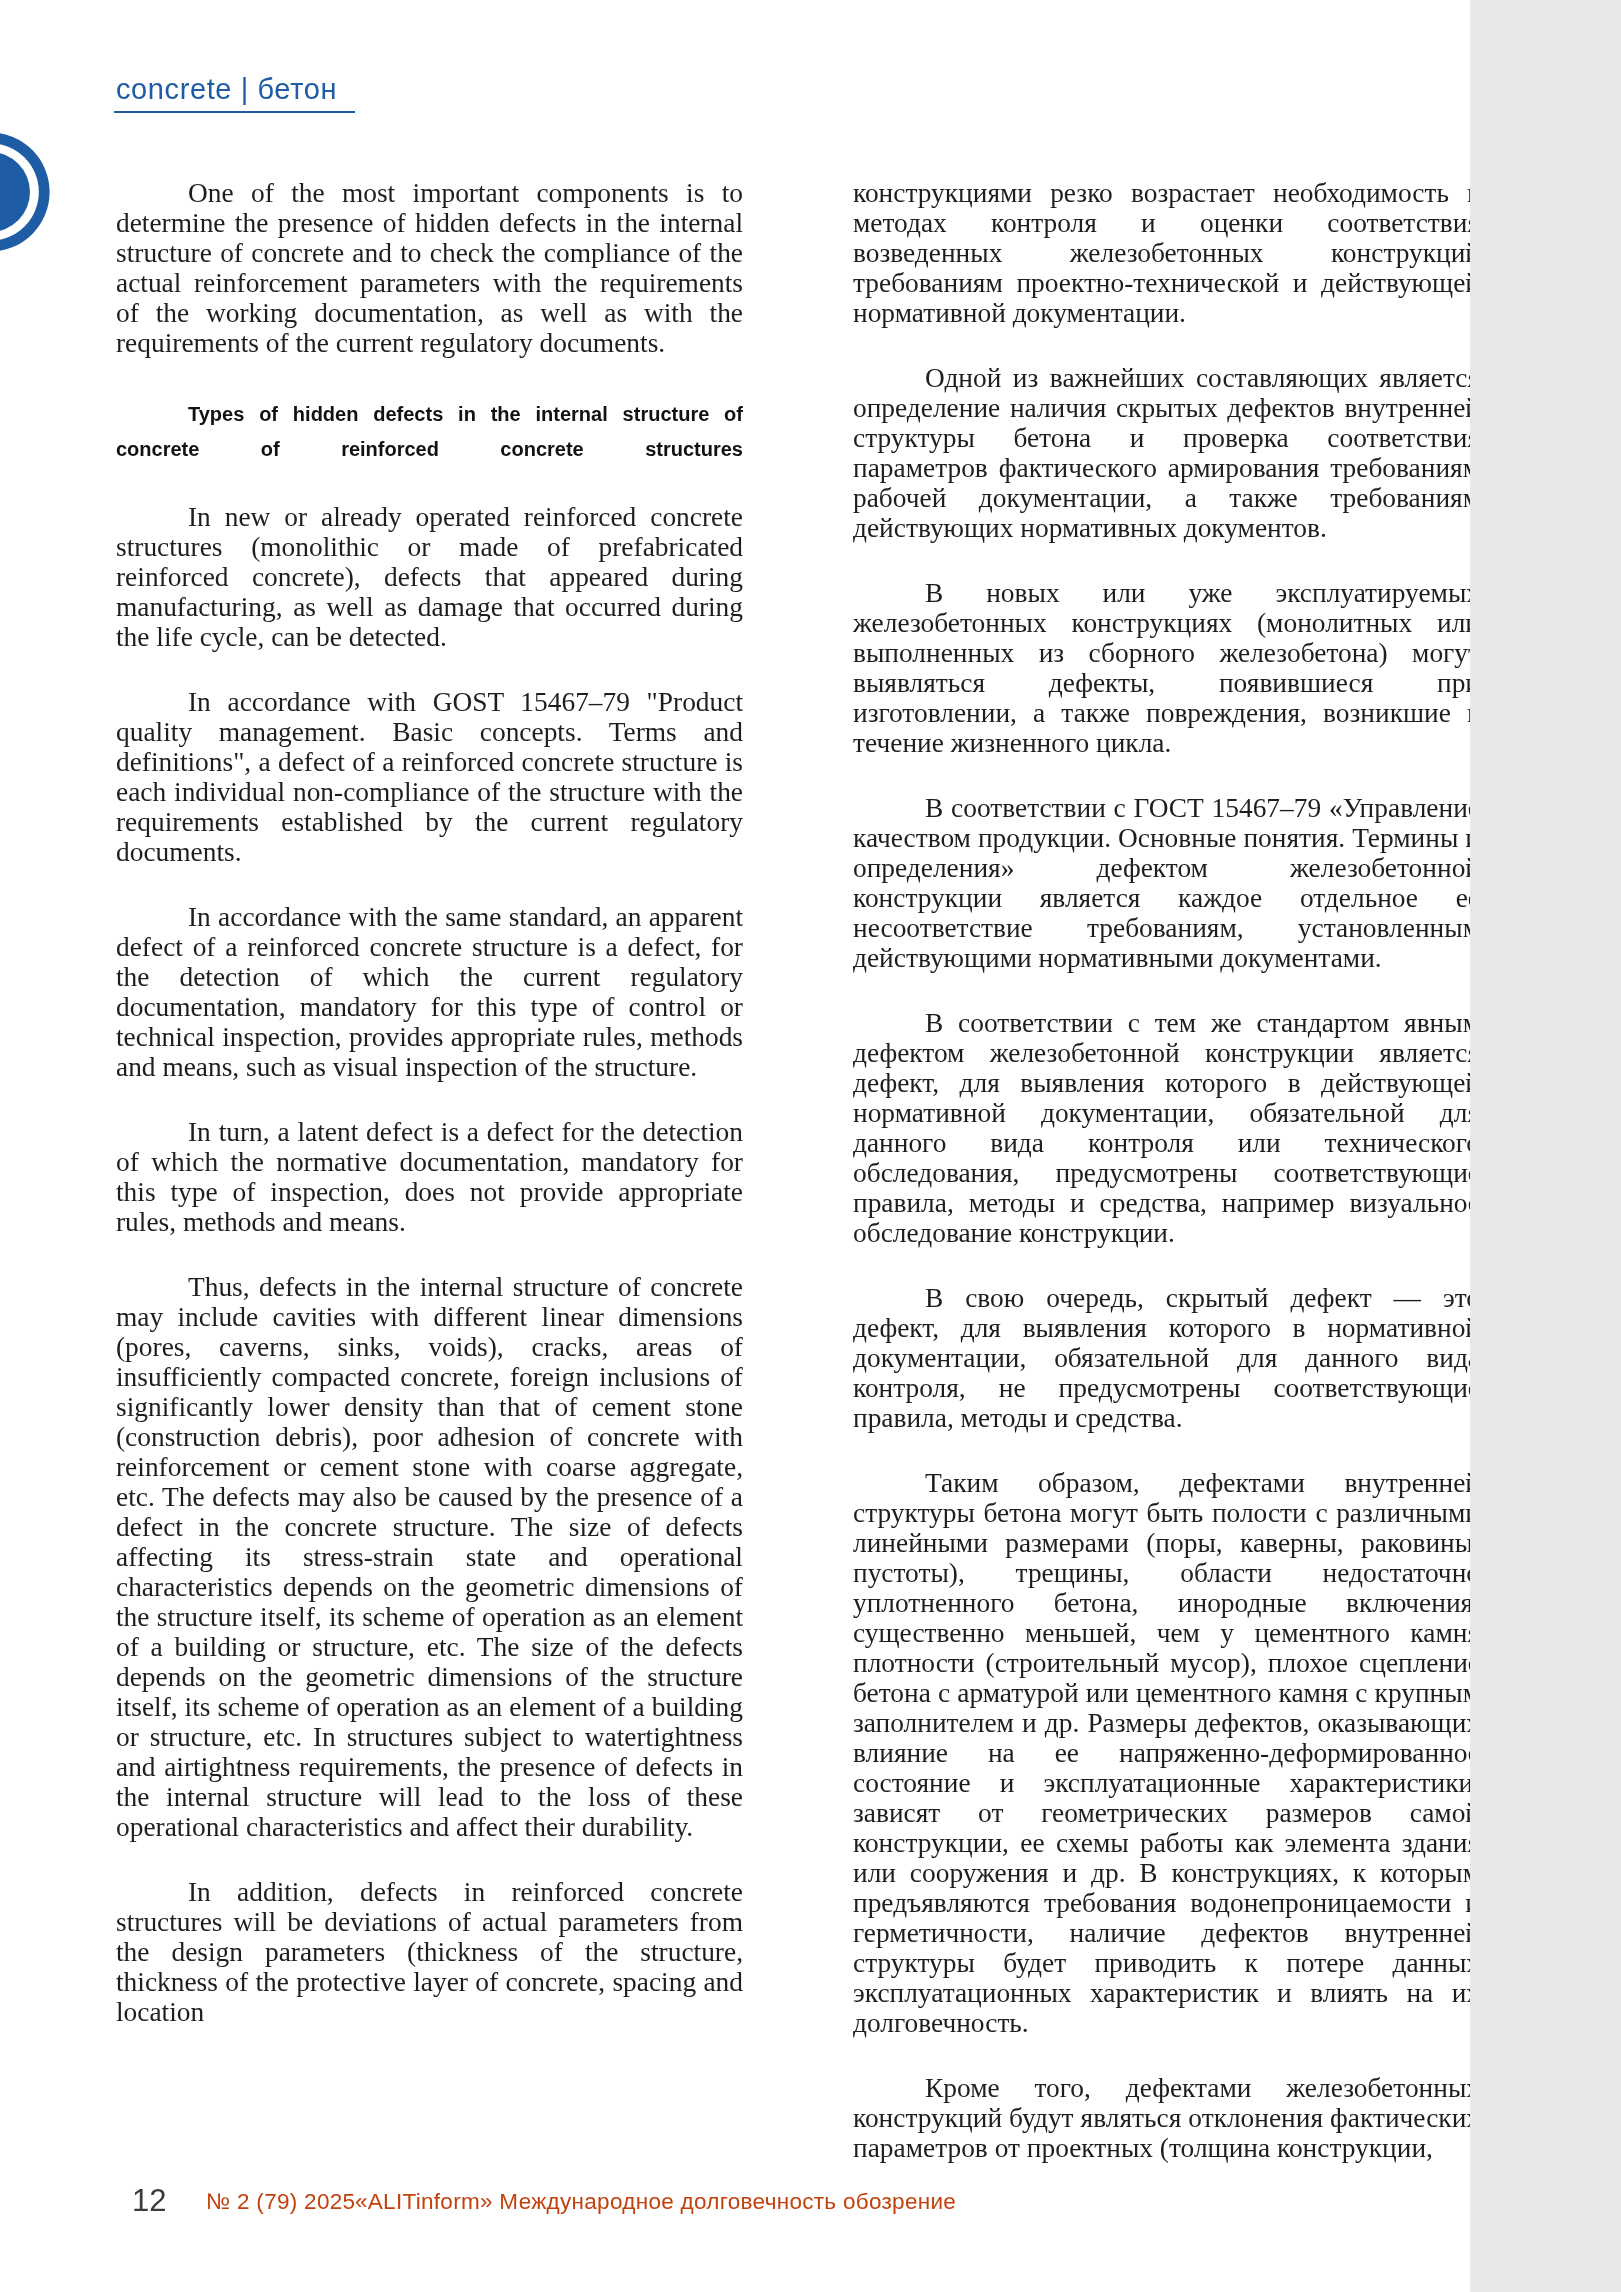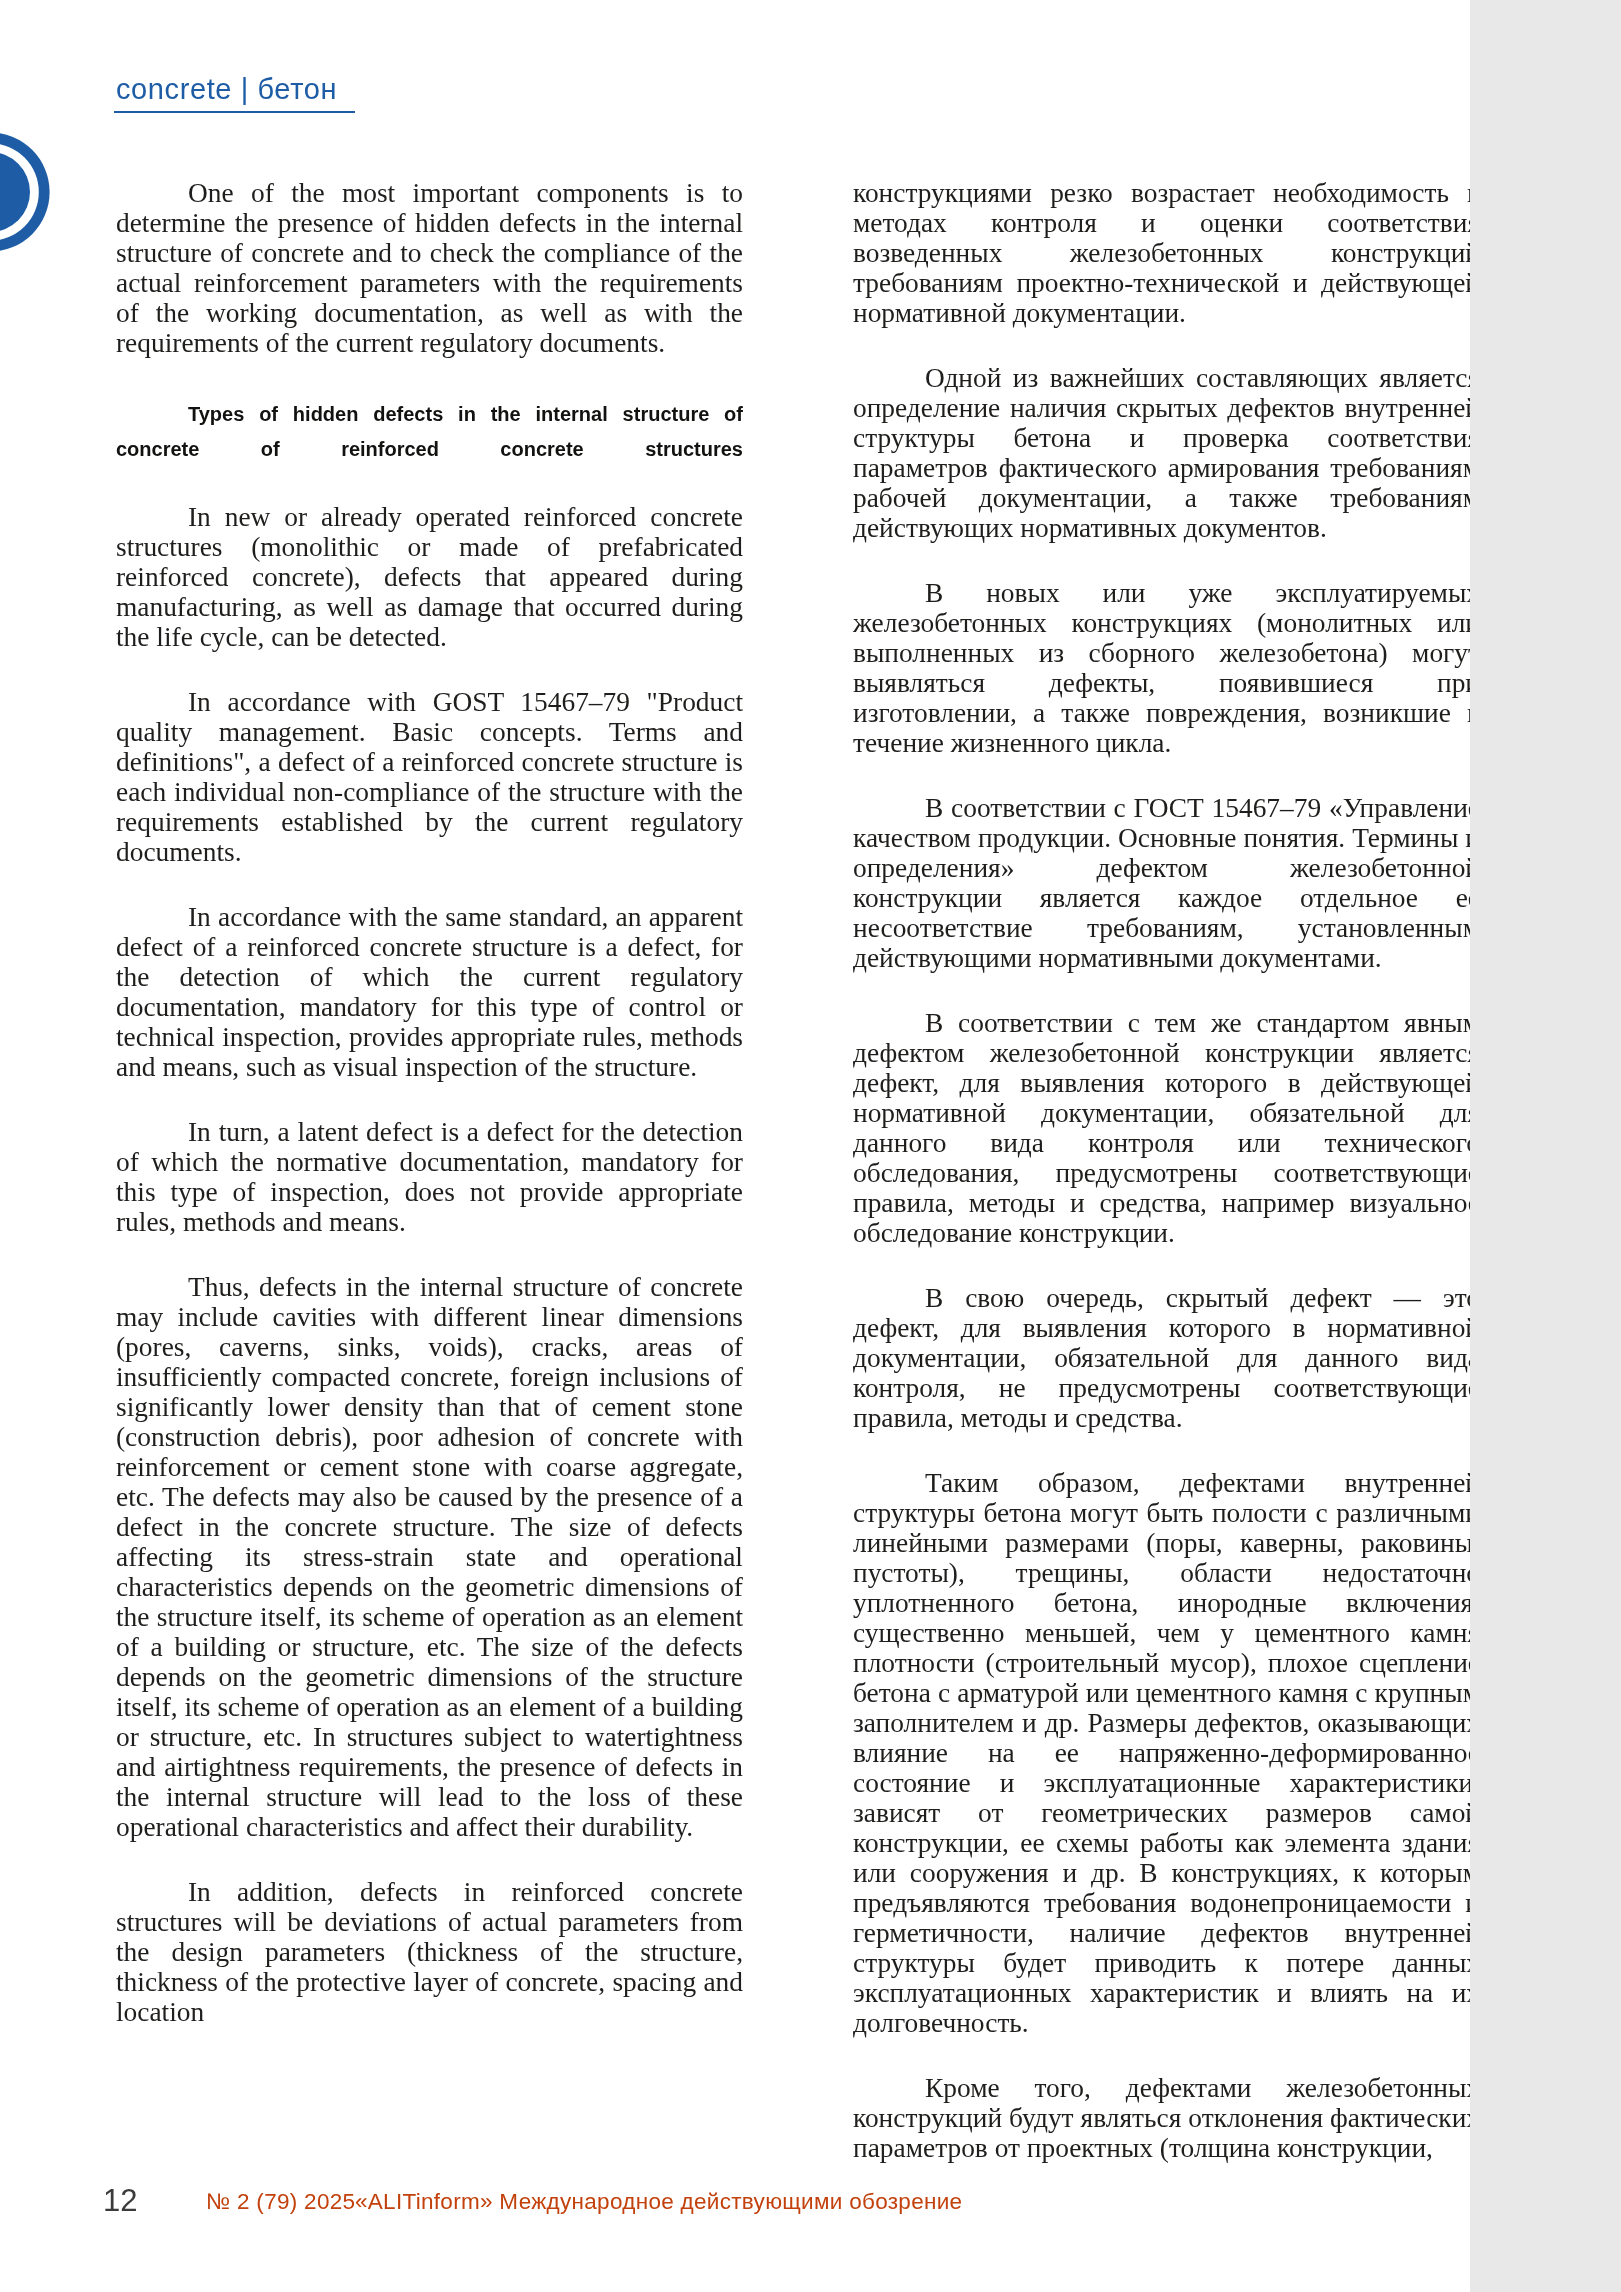--- a/index.html
+++ b/index.html
@@ -51,21 +51,21 @@
     text-indent:72px;
     margin:39px 0 35px 0;
   }
   
   .footer-item{
     position:absolute;
     font-family:"Liberation Sans", sans-serif;
     color:#c2410c;
     white-space:nowrap;
   }
-  .footer-pagenum{left:103px;top:2183px;font-size:31px;color:#3b3b3b;}
+  .footer-pagenum{left:132px;top:2183px;font-size:31px;color:#3b3b3b;}
   .footer-issue{left:206px;top:2189px;font-size:22.5px;letter-spacing:0.3px;}
   .footer-journal{left:355px;top:2189px;font-size:22.5px;letter-spacing:0.3px;}
 </style>
 </head>
 <body>
 
 <div class="page">
 
   <div class="ring"></div>
 
@@ -90,16 +90,16 @@
     <p>В новых или уже эксплуатируемых железобетонных конструкциях (монолитных или выполненных из сборного железобетона) могут выявляться дефекты, появившиеся при изготовлении, а также повреждения, возникшие в течение жизненного цикла.</p>
     <p>В соответствии с ГОСТ 15467–79 «Управление качеством продукции. Основные понятия. Термины и определения» дефектом железобетонной конструкции является каждое отдельное ее несоответствие требованиям, установленным действующими нормативными документами.</p>
     <p>В соответствии с тем же стандартом явным дефектом железобетонной конструкции является дефект, для выявления которого в действующей нормативной документации, обязательной для данного вида контроля или технического обследования, предусмотрены соответствующие правила, методы и средства, например визуальное обследование конструкции.</p>
     <p>В свою очередь, скрытый дефект — это дефект, для выявления которого в нормативной документации, обязательной для данного вида контроля, не предусмотрены соответствующие правила, методы и средства.</p>
     <p>Таким образом, дефектами внутренней структуры бетона могут быть полости с различными линейными размерами (поры, каверны, раковины, пустоты), трещины, области недостаточно уплотненного бетона, инородные включения, существенно меньшей, чем у цементного камня плотности (строительный мусор), плохое сцепление бетона с арматурой или цементного камня с крупным заполнителем и др. Размеры дефектов, оказывающих влияние на ее напряженно-деформированное состояние и эксплуатационные характеристики, зависят от геометрических размеров самой конструкции, ее схемы работы как элемента здания или сооружения и др. В конструкциях, к которым предъявляются требования водонепроницаемости и герметичности, наличие дефектов внутренней структуры будет приводить к потере данных эксплуатационных характеристик и влиять на их долговечность.</p>
     <p>Кроме того, дефектами железобетонных конструкций будут являться отклонения фактических параметров от проектных (толщина конструкции,</p>
   </div>
 
   <span class="footer-item footer-pagenum">12</span>
   <span class="footer-item footer-issue">№ 2 (79) 2025</span>
-  <span class="footer-item footer-journal">«ALITinform» Международное действующими обозрение</span>
+  <span class="footer-item footer-journal">«ALITinform» Международное долговечность обозрение</span>
 
 </div>
 
 
 </body></html>

